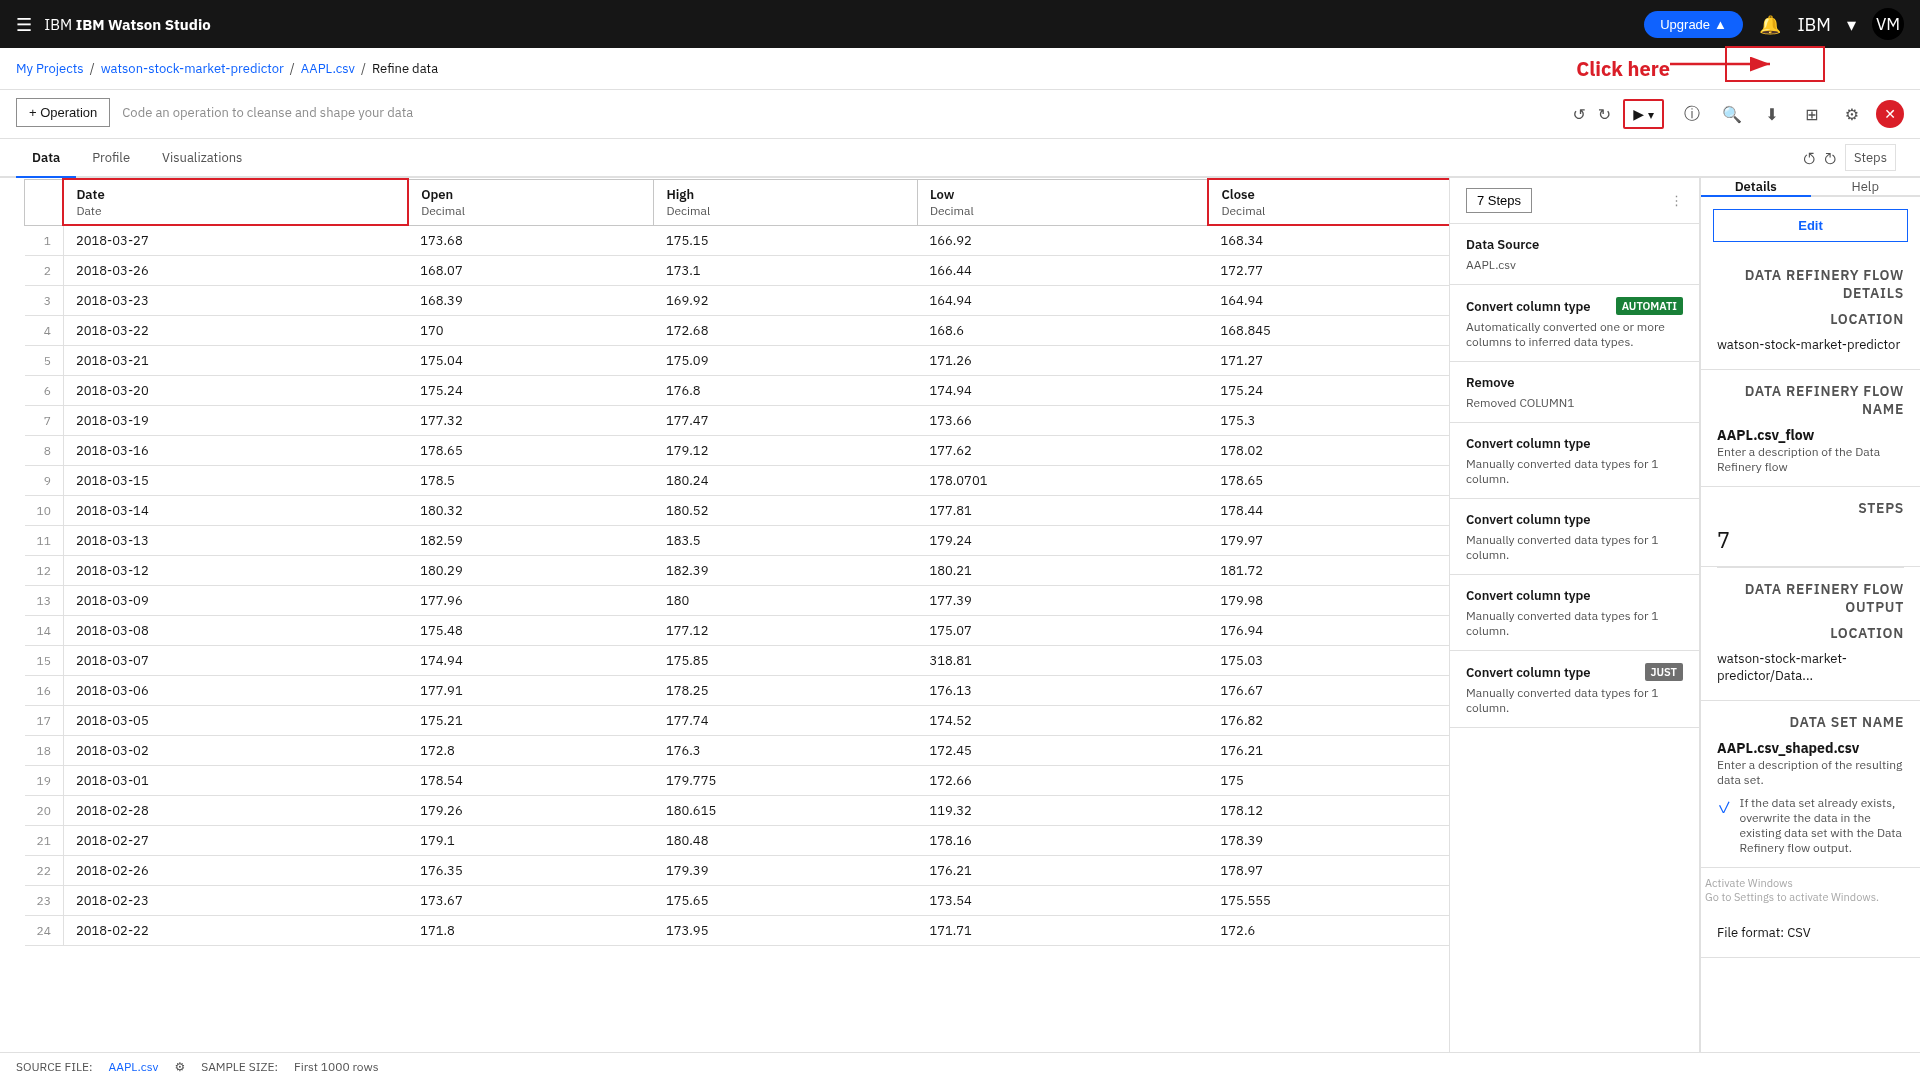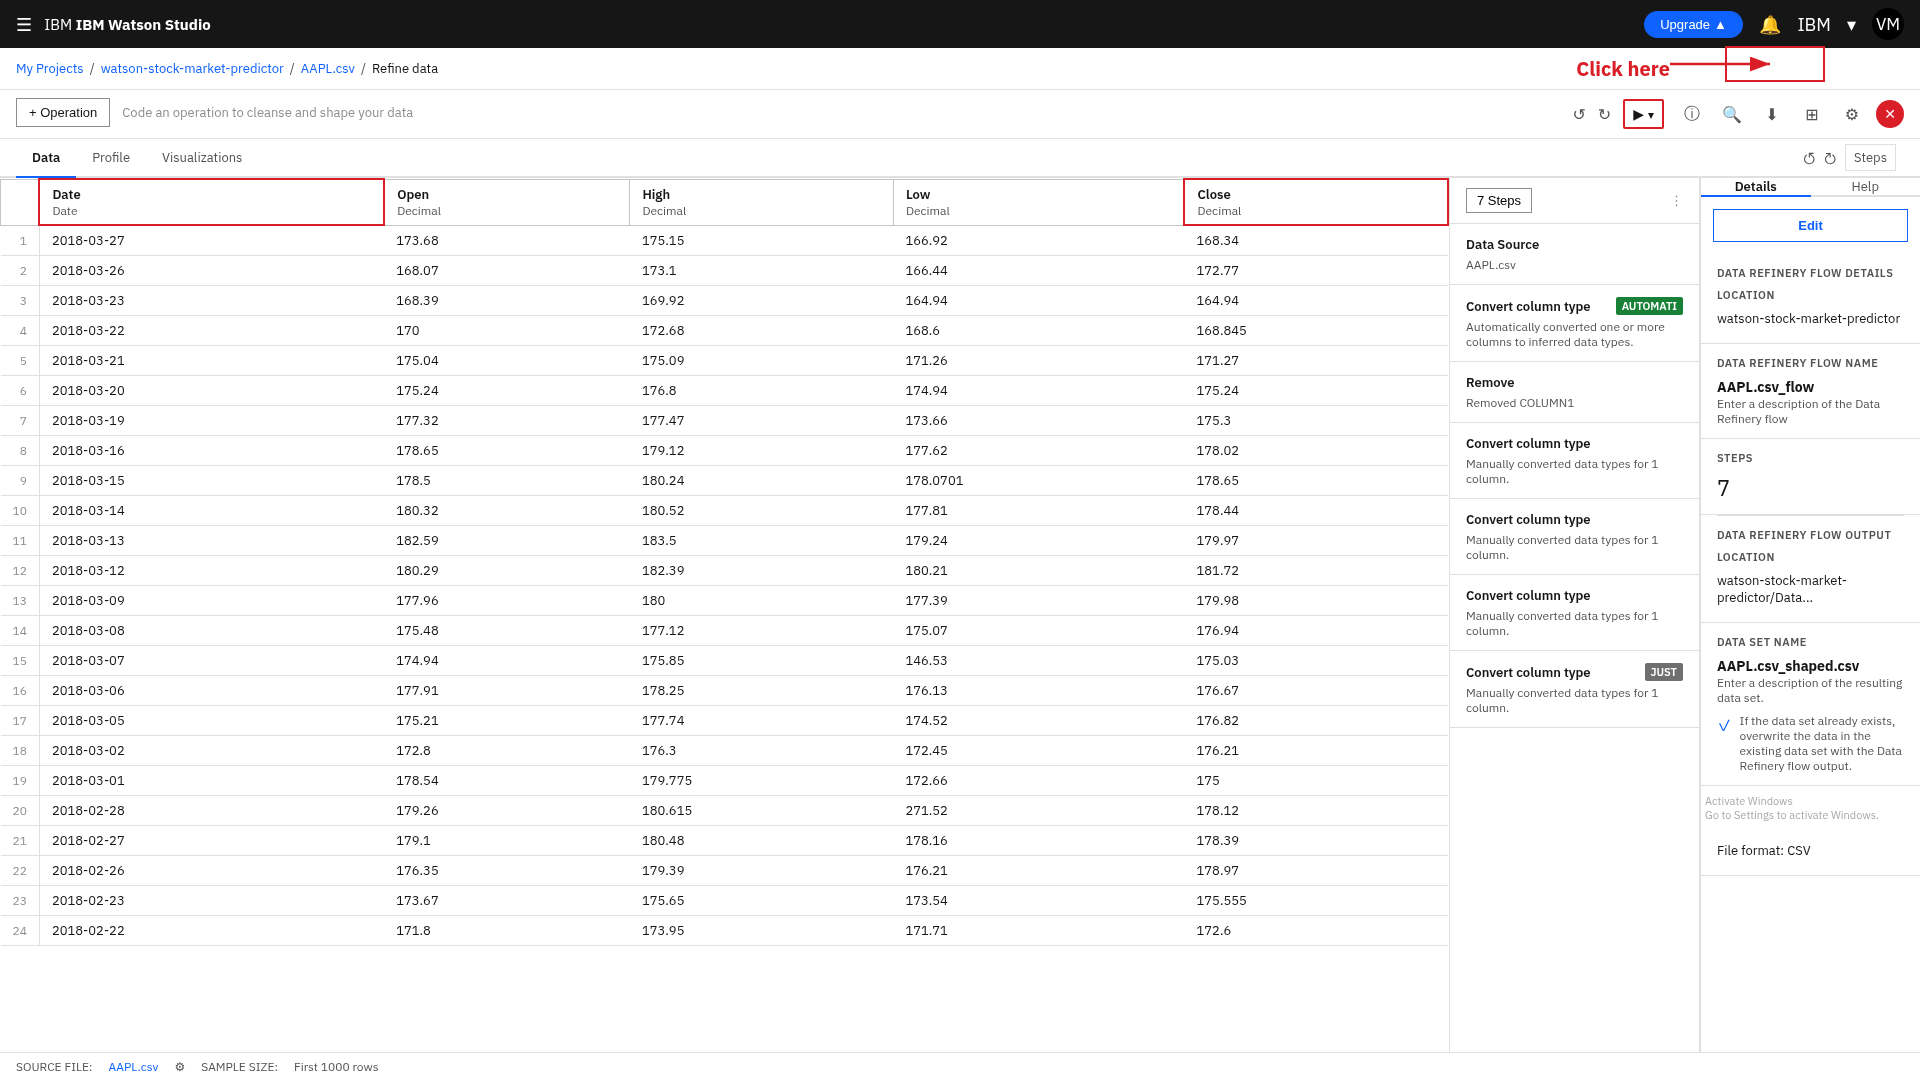--- a/index.html
+++ b/index.html
@@ -109,21 +109,21 @@
 
     
     .data-area {
       flex: 1;
       overflow: auto;
       background: #fff;
       border-right: 1px solid #e0e0e0;
     }
 
     
-    .data-table { width: 100%; border-collapse: collapse; }
+    .data-table { width: 100%; border-collapse: collapse; margin-left: 24px; }
     .data-table thead tr:first-child th {
       background: #fff;
       border: 1px solid #c6c6c6;
       padding: 6px 12px;
       text-align: left;
       font-weight: 600;
       font-size: 13px;
       position: sticky; top: 0; z-index: 2;
     }
     .data-table thead .subtype { font-weight: 400; color: #525252; font-size: 12px; }
@@ -189,21 +189,21 @@
       width: calc(100% - 24px);
       padding: 8px;
       background: #fff;
       border: 1px solid #0f62fe;
       color: #0f62fe;
       font-size: 13px;
       cursor: pointer;
       font-weight: 600;
     }
     .details-section { padding: 12px 16px; border-bottom: 1px solid #e0e0e0; }
-    .details-section-title { font-size: 11px; font-weight: 600; color: #525252; text-transform: uppercase; letter-spacing: 0.05em; margin-bottom: 8px; }
+    .details-section-title { font-size: 14px; font-weight: 600; color: #525252; text-transform: uppercase; letter-spacing: 0.05em; margin-bottom: 8px; text-align: right; }
     .details-value { font-size: 13px; color: #161616; margin-bottom: 4px; }
     .details-bold { font-weight: 700; font-size: 14px; }
     .details-muted { font-size: 12px; color: #525252; }
     .details-number { font-size: 22px; font-weight: 400; }
     .checkbox-row { display: flex; align-items: flex-start; gap: 8px; margin-top: 8px; }
     .checkbox-icon { color: #0f62fe; font-size: 16px; margin-top: 2px; }
     .checkbox-text { font-size: 12px; color: #525252; }
     .watermark { color: #a8a8a8; font-size: 11px; padding: 8px 4px; }
 
     
@@ -476,21 +476,21 @@
     <td>175.48</td>
     <td>177.12</td>
     <td>175.07</td>
     <td>176.94</td>
   </tr>
           <tr>
     <td class="row-num">15</td>
     <td>2018-03-07</td>
     <td>174.94</td>
     <td>175.85</td>
-    <td>146.53</td>
+    <td>318.81</td>
     <td>175.03</td>
   </tr>
           <tr>
     <td class="row-num">16</td>
     <td>2018-03-06</td>
     <td>177.91</td>
     <td>178.25</td>
     <td>176.13</td>
     <td>176.67</td>
   </tr>
@@ -516,21 +516,21 @@
     <td>178.54</td>
     <td>179.775</td>
     <td>172.66</td>
     <td>175</td>
   </tr>
           <tr>
     <td class="row-num">20</td>
     <td>2018-02-28</td>
     <td>179.26</td>
     <td>180.615</td>
-    <td>271.52</td>
+    <td>119.32</td>
     <td>178.12</td>
   </tr>
           <tr>
     <td class="row-num">21</td>
     <td>2018-02-27</td>
     <td>179.1</td>
     <td>180.48</td>
     <td>178.16</td>
     <td>178.39</td>
   </tr>

